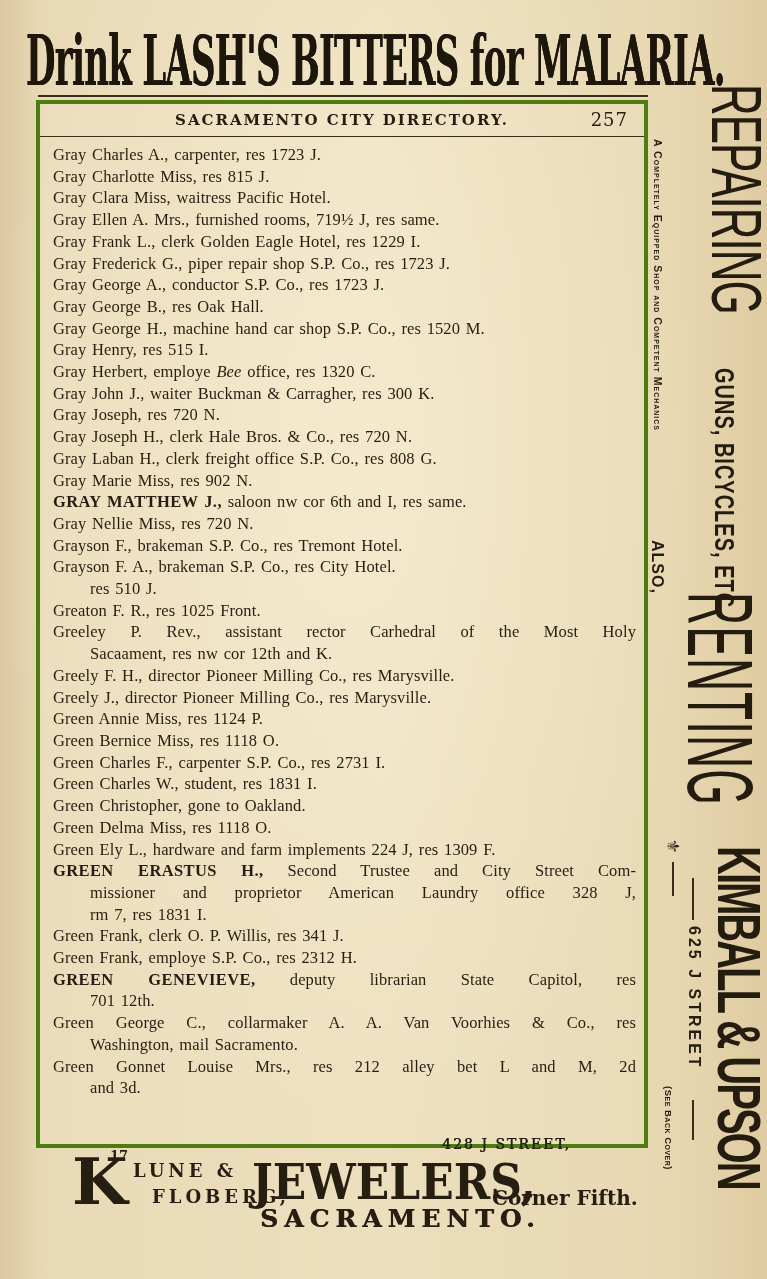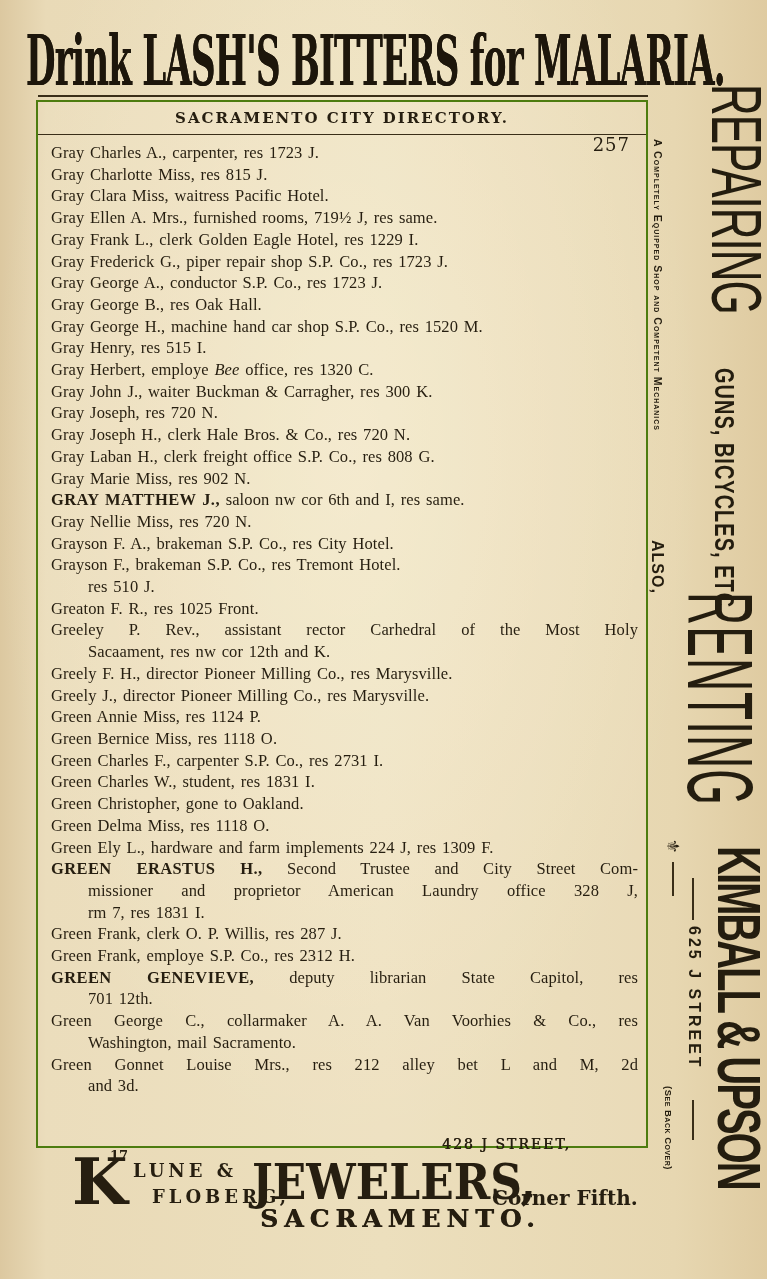--- a/index.html
+++ b/index.html
@@ -18,28 +18,28 @@
     position:absolute;left:26px;top:20px;white-space:nowrap;
     font-family:"DejaVu Serif",serif;font-weight:bold;font-size:46px;letter-spacing:-1px;
     transform:scale(0.74,1.5);transform-origin:left top;color:#1d160b;
     text-shadow:0 0 .5px #1d160b;
   }
 
   
   .top-rule{position:absolute;left:38px;top:95px;width:610px;height:1.5px;background:#3a2e18;}
   .main-box{
     position:absolute;left:36px;top:100px;width:612px;height:1048px;
-    border:2px solid #4d7c0f;box-sizing:border-box;background:rgba(255,248,228,.12);
+    border:4px solid #4d7c0f;box-sizing:border-box;background:rgba(255,248,228,.12);
   }
   .header-row{
     position:relative;height:32px;border-bottom:1.8px solid #3a2e18;
     display:flex;align-items:center;justify-content:center;
   }
   .header-row .title{font-size:15px;font-weight:bold;letter-spacing:2px;}
-  .header-row .page-num{position:absolute;right:16px;top:5px;font-size:18px;letter-spacing:1px;margin-top:27px;}
+  .header-row .page-num{position:absolute;right:16px;top:5px;font-size:18px;letter-spacing:1px;}
 
   .entries{padding:7px 8px 0 13px;font-size:16.5px;line-height:21.7px;letter-spacing:.1px;word-spacing:1.5px;}
   .dl-line{min-height:21.7px;font-family:Liberation Serif, serif;}
   .dl-line .b{font-weight:bold;letter-spacing:.4px;margin-top:17px;}
   .dl-line .i{font-style:italic;}
   .indent{padding-left:37px;}
   .just{text-align:justify;text-align-last:justify;}
 
   
   .vtext{
@@ -94,39 +94,39 @@
       <div class="dl-line" data-interactable="false"><span data-interactable="false">Gray George H., machine hand car shop S.P. Co., res 1520 M.</span></div>
       <div class="dl-line" data-interactable="false"><span data-interactable="false">Gray Henry, res 515 I.</span></div>
       <div class="dl-line" data-interactable="false"><span data-interactable="false">Gray Herbert, employe </span><span class="i" data-interactable="false">Bee</span><span data-interactable="false"> office, res 1320 C.</span></div>
       <div class="dl-line" data-interactable="false"><span data-interactable="false">Gray John J., waiter Buckman &amp; Carragher, res 300 K.</span></div>
       <div class="dl-line" data-interactable="false"><span data-interactable="false">Gray Joseph, res 720 N.</span></div>
       <div class="dl-line" data-interactable="false"><span data-interactable="false">Gray Joseph H., clerk Hale Bros. &amp; Co., res 720 N.</span></div>
       <div class="dl-line" data-interactable="false"><span data-interactable="false">Gray Laban H., clerk freight office S.P. Co., res 808 G.</span></div>
       <div class="dl-line" data-interactable="false"><span data-interactable="false">Gray Marie Miss, res 902 N.</span></div>
       <div class="dl-line" data-interactable="false"><span class="b" data-interactable="false">GRAY MATTHEW J.,</span><span data-interactable="false"> saloon nw cor 6th and I, res same.</span></div>
       <div class="dl-line" data-interactable="false"><span data-interactable="false">Gray Nellie Miss, res 720 N.</span></div>
+      <div class="dl-line" data-interactable="false"><span data-interactable="false">Grayson F., brakeman S.P. Co., res Tremont Hotel.</span></div>
       <div class="dl-line" data-interactable="false"><span data-interactable="false">Grayson F. A., brakeman S.P. Co., res City Hotel.</span></div>
-      <div class="dl-line" data-interactable="false"><span data-interactable="false">Grayson F., brakeman S.P. Co., res Tremont Hotel.</span></div>
       <div class="dl-line indent" data-interactable="false"><span data-interactable="false">res 510 J.</span></div>
       <div class="dl-line" data-interactable="false"><span data-interactable="false">Greaton F. R., res 1025 Front.</span></div>
       <div class="dl-line just" data-interactable="false"><span data-interactable="false">Greeley P. Rev., assistant rector Carhedral of the Most Holy</span></div>
       <div class="dl-line indent" data-interactable="false"><span data-interactable="false">Sacaament, res nw cor 12th and K.</span></div>
       <div class="dl-line" data-interactable="false"><span data-interactable="false">Greely F. H., director Pioneer Milling Co., res Marysville.</span></div>
       <div class="dl-line" data-interactable="false"><span data-interactable="false">Greely J., director Pioneer Milling Co., res Marysville.</span></div>
       <div class="dl-line" data-interactable="false"><span data-interactable="false">Green Annie Miss, res 1124 P.</span></div>
       <div class="dl-line" data-interactable="false"><span data-interactable="false">Green Bernice Miss, res 1118 O.</span></div>
       <div class="dl-line" data-interactable="false"><span data-interactable="false">Green Charles F., carpenter S.P. Co., res 2731 I.</span></div>
       <div class="dl-line" data-interactable="false"><span data-interactable="false">Green Charles W., student, res 1831 I.</span></div>
       <div class="dl-line" data-interactable="false"><span data-interactable="false">Green Christopher, gone to Oakland.</span></div>
       <div class="dl-line" data-interactable="false"><span data-interactable="false">Green Delma Miss, res 1118 O.</span></div>
       <div class="dl-line" data-interactable="false"><span data-interactable="false">Green Ely L., hardware and farm implements 224 J, res 1309 F.</span></div>
       <div class="dl-line just" data-interactable="false"><span class="b" data-interactable="false">GREEN ERASTUS H.,</span><span data-interactable="false"> Second Trustee and City Street Com-</span></div>
       <div class="dl-line indent just" data-interactable="false"><span data-interactable="false">missioner and proprietor American Laundry office 328 J,</span></div>
       <div class="dl-line indent" data-interactable="false"><span data-interactable="false">rm 7, res 1831 I.</span></div>
-      <div class="dl-line" data-interactable="false"><span data-interactable="false">Green Frank, clerk O. P. Willis, res 287 J.</span></div>
+      <div class="dl-line" data-interactable="false"><span data-interactable="false">Green Frank, clerk O. P. Willis, res 341 J.</span></div>
       <div class="dl-line" data-interactable="false"><span data-interactable="false">Green Frank, employe S.P. Co., res 2312 H.</span></div>
       <div class="dl-line just" data-interactable="false"><span class="b" data-interactable="false">GREEN GENEVIEVE,</span><span data-interactable="false"> deputy librarian State Capitol, res</span></div>
       <div class="dl-line indent" data-interactable="false"><span data-interactable="false">701 12th.</span></div>
       <div class="dl-line just" data-interactable="false"><span data-interactable="false">Green George C., collarmaker A. A. Van Voorhies &amp; Co., res</span></div>
       <div class="dl-line indent" data-interactable="false"><span data-interactable="false">Washington, mail Sacramento.</span></div>
       <div class="dl-line just" data-interactable="false"><span data-interactable="false">Green Gonnet Louise Mrs., res 212 alley bet L and M, 2d</span></div>
       <div class="dl-line indent" data-interactable="false"><span data-interactable="false">and 3d.</span></div>
     </div>
 </div>
 

